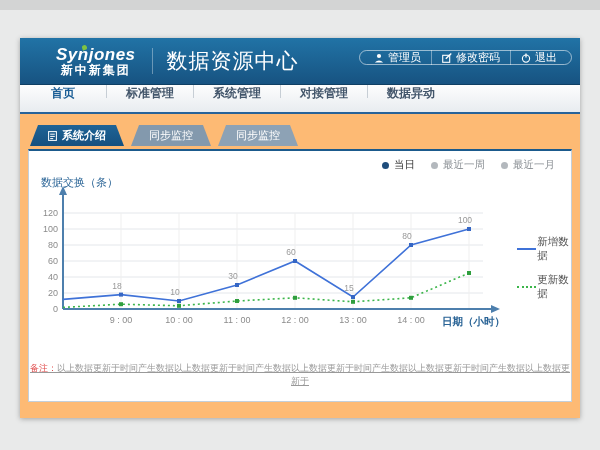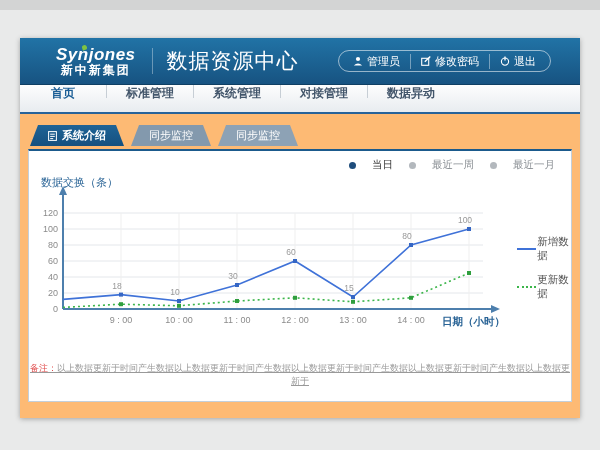--- a/index.html
+++ b/index.html
@@ -13,21 +13,21 @@
   
   .header { position:relative; height:47px; background:linear-gradient(#2173a6,#175381);
             border-bottom:1px solid #0f3f63; display:flex; align-items:center; }
   .logo { margin-left:36px; color:#fff; text-align:center; line-height:1.05; position:relative; }
   .logo-main { font-size:17px; font-weight:bold; font-style:italic; letter-spacing:.5px; display:block; }
   .logo-leaf { position:absolute; top:-1px; left:26px; width:5px; height:5px; border-radius:50% 50% 50% 0;
                background:#7ec242; transform:rotate(-20deg); }
   .logo-sub { font-size:12px; font-weight:bold; letter-spacing:2px; display:block; }
   .h-divider { width:1px; height:26px; background:rgba(255,255,255,.35); margin:0 14px 0 16px; }
   .app-title { color:#fff; font-size:21px; letter-spacing:1px; }
-  .user-pill { position:absolute; right:29px; top:12px; height:22px; display:flex; align-items:center;
+  .user-pill { position:absolute; right:8px; top:12px; height:15px; display:flex; align-items:center;
                border:1px solid rgba(255,255,255,.55); border-radius:12px; padding:0 4px;font-family:Liberation Serif, serif; }
   .pill-item { display:flex; align-items:center; gap:4px; color:#fff; font-size:11px;
                padding:0 10px; height:15px; cursor:pointer; }
   .pill-item + .pill-item { border-left:1px solid rgba(255,255,255,.4); }
   .pill-item svg { display:block; }
 
   
   .nav { height:27px; background:linear-gradient(#fdfdfd,#e8ecf0); display:flex; align-items:flex-start; }
   .nav-item { width:86px; text-align:center; font-size:12px; font-weight:bold; color:#43566b; cursor:pointer; }
   .nav-item.active { color:#1c5f96; }
@@ -42,21 +42,21 @@
          clip-path:polygon(8px 0, calc(100% - 8px) 0, 100% 100%, 0 100%); }
   .tab.active { background:linear-gradient(#1e6396,#15507f); z-index:3; font-weight:bold; }
   .tab.inactive1 { background:#8399ad; z-index:2; }
   .tab.inactive2 { background:#8da2b5; z-index:1; }
   .tab svg { display:block; }
 
   .panel { position:absolute; top:35px; left:8px; width:544px; height:253px; background:#fff;
            border:1px solid #c3cfda; border-top:2px solid #1b5a8c; }
 
   .filters { position:absolute; top:7px; right:16px; display:flex; gap:16px; align-items:center; }
-  .filter { display:flex; align-items:center; gap:16px; font-size:10.5px; color:#8a8f94; cursor:pointer; }
+  .filter { display:flex; align-items:center; gap:5px; font-size:10.5px; color:#8a8f94; cursor:pointer; }
   .filter .dot { width:7px; height:7px; border-radius:50%; background:#b3b8bd; }
   .filter.selected { color:#333; }
   .filter.selected .dot { background:#1f4d7c; }
 
   .ylabel { position:absolute; top:24px; left:12px; font-size:11px; color:#2a6496; }
   #chart-svg { position:absolute; top:30px; left:8px; width:470px; height:150px;
                font-family:"Liberation Sans","DejaVu Sans",sans-serif; }
 
   .series-legend { position:absolute; top:84px; left:488px; display:flex; flex-direction:column; gap:10px; }
   .legend-row { display:flex; align-items:center; gap:1px; font-size:10.5px; color:#555; }

